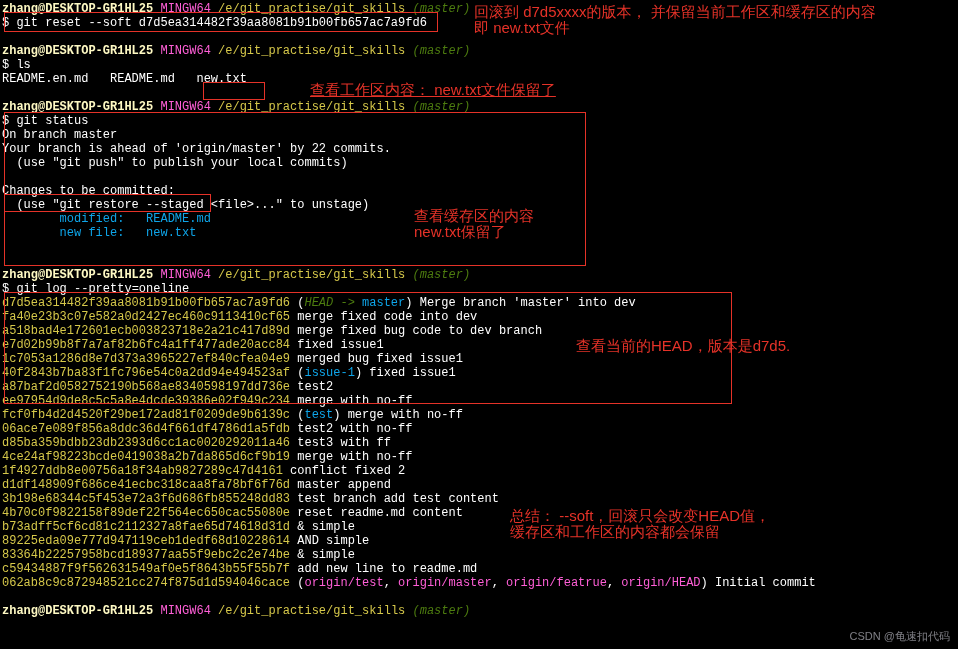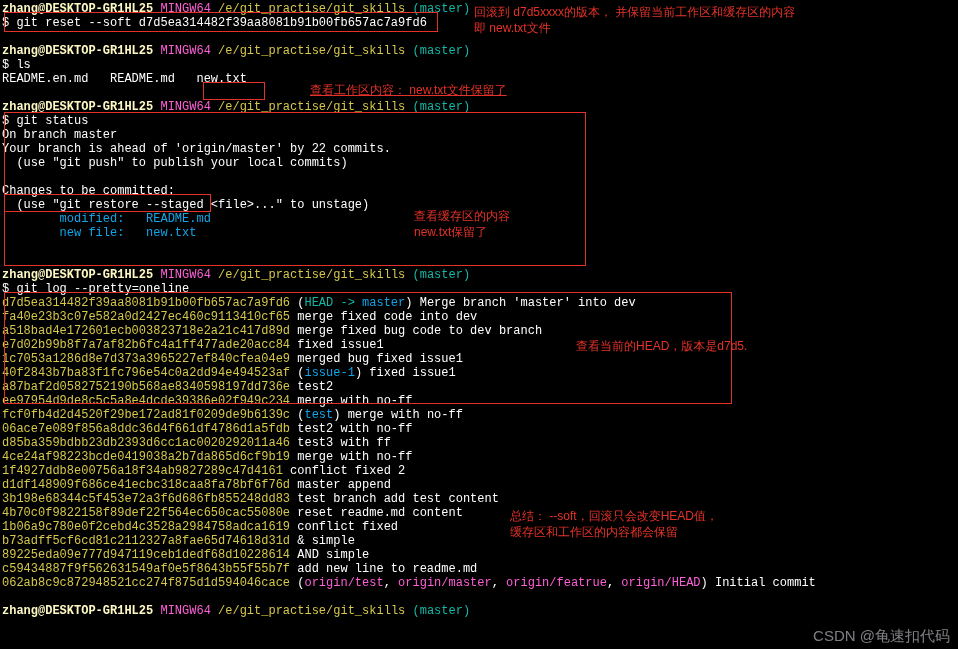--- a/index.html
+++ b/index.html
@@ -12,44 +12,44 @@
     color: #c0c0c0;
     width: 958px;
     height: 649px;
     overflow: hidden;
     box-sizing: border-box;
     position: relative;
   }
   .user { color: #fef9c3; font-weight: bold; }
   .white { color: #fff; }
   .green { color: #0ea5e9; }
-  .cyan { color: #14b8a6; }
+  .cyan { color: #4d7c0f; font-style: italic; }
   .yellow { color: #d6c84a; }
   .pink { color: #ff5fd7; }
   .red-annot {
     position: absolute;
     color: #e53228;
     font-family: 'Microsoft YaHei','SimSun',sans-serif;
-    font-size: 12px;
+    font-size: 15px;
     line-height: 16px;
     z-index: 2;
   }
   .red-box {
     position: absolute;
     border: 1.5px solid #e53228;
     z-index: 1;
     pointer-events: none;
   }
   .watermark {
     position: absolute;
     bottom: 6px;
     right: 8px;
     color: rgba(210,210,220,0.6);
     font-family: 'Microsoft YaHei', sans-serif;
-    font-size: 15px;
+    font-size: 11px;
   }
   .line { white-space: pre; }
 </style>
 </head>
 <body>
 
 <div class="line"><span class="user">zhang@DESKTOP-GR1HL25</span><span class="pink"> MINGW64 </span><span class="yellow">/e/git_practise/git_skills</span><span class="cyan"> (master)</span></div>
 <div class="line white"><span>$ </span><span>git reset --soft d7d5ea314482f39aa8081b91b00fb657ac7a9fd6</span></div>
 <div class="line">&nbsp;</div>
 <div class="line"><span class="user">zhang@DESKTOP-GR1HL25</span><span class="pink"> MINGW64 </span><span class="yellow">/e/git_practise/git_skills</span><span class="cyan"> (master)</span></div>
@@ -80,23 +80,23 @@
     <div class="line"><span class="yellow">a87baf2d0582752190b568ae8340598197dd736e</span><span class="white"> test2</span></div>
     <div class="line"><span class="yellow">ee97954d9de8c5c5a8e4dcde39386e02f949c234</span><span class="white"> merge with no-ff</span></div>
     <div class="line"><span class="yellow">fcf0fb4d2d4520f29be172ad81f0209de9b6139c</span><span class="white"> (</span><span class="green">test</span><span class="white">)</span><span class="white"> merge with no-ff</span></div>
     <div class="line"><span class="yellow">06ace7e089f856a8ddc36d4f661df4786d1a5fdb</span><span class="white"> test2 with no-ff</span></div>
     <div class="line"><span class="yellow">d85ba359bdbb23db2393d6cc1ac0020292011a46</span><span class="white"> test3 with ff</span></div>
     <div class="line"><span class="yellow">4ce24af98223bcde0419038a2b7da865d6cf9b19</span><span class="white"> merge with no-ff</span></div>
     <div class="line"><span class="yellow">1f4927ddb8e00756a18f34ab9827289c47d4161</span><span class="white"> conflict fixed 2</span></div>
     <div class="line"><span class="yellow">d1df148909f686ce41ecbc318caa8fa78bf6f76d</span><span class="white"> master append</span></div>
     <div class="line"><span class="yellow">3b198e68344c5f453e72a3f6d686fb855248dd83</span><span class="white"> test branch add test content</span></div>
     <div class="line"><span class="yellow">4b70c0f9822158f89def22f564ec650cac55080e</span><span class="white"> reset readme.md content</span></div>
-    <div class="line"><span class="yellow">1b06a9c780e0f2cebd4c3528a2984758adca1619</span><span class="white"> conflict fixed</span></div>
     <div class="line"><span class="yellow">b73adff5cf6cd81c2112327a8fae65d74618d31d</span><span class="white"> &amp; simple</span></div>
     <div class="line"><span class="yellow">89225eda09e777d947119ceb1dedf68d10228614</span><span class="white"> AND simple</span></div>
+    <div class="line"><span class="yellow">83364b22257958bcd189377aa55f9ebc2c2e74be</span><span class="white"> &amp; simple</span></div>
     <div class="line"><span class="yellow">c59434887f9f562631549af0e5f8643b55f55b7f</span><span class="white"> add new line to readme.md</span></div>
   </div>
 
 <div class="line"><span class="yellow">062ab8c9c872948521cc274f875d1d594046cace</span><span class="white"> (</span><span class="pink">origin/test</span><span class="white">, </span><span class="pink">origin/master</span><span class="white">, </span><span class="pink">origin/featrue</span><span class="white">, </span><span class="pink">origin/HEAD</span><span class="white">)</span><span class="white"> Initial commit</span></div>
 <div class="line">&nbsp;</div>
 <div class="line"><span class="user">zhang@DESKTOP-GR1HL25</span><span class="pink"> MINGW64 </span><span class="yellow">/e/git_practise/git_skills</span><span class="cyan"> (master)</span></div>
 
 <div class="red-box" style="left:4px; top:12px; width:432px; height:18px;"></div>
 <div class="red-box" style="left:203px; top:82px; width:60px; height:16px;"></div>
 <div class="red-box" style="left:4px; top:112px; width:580px; height:152px;"></div>

